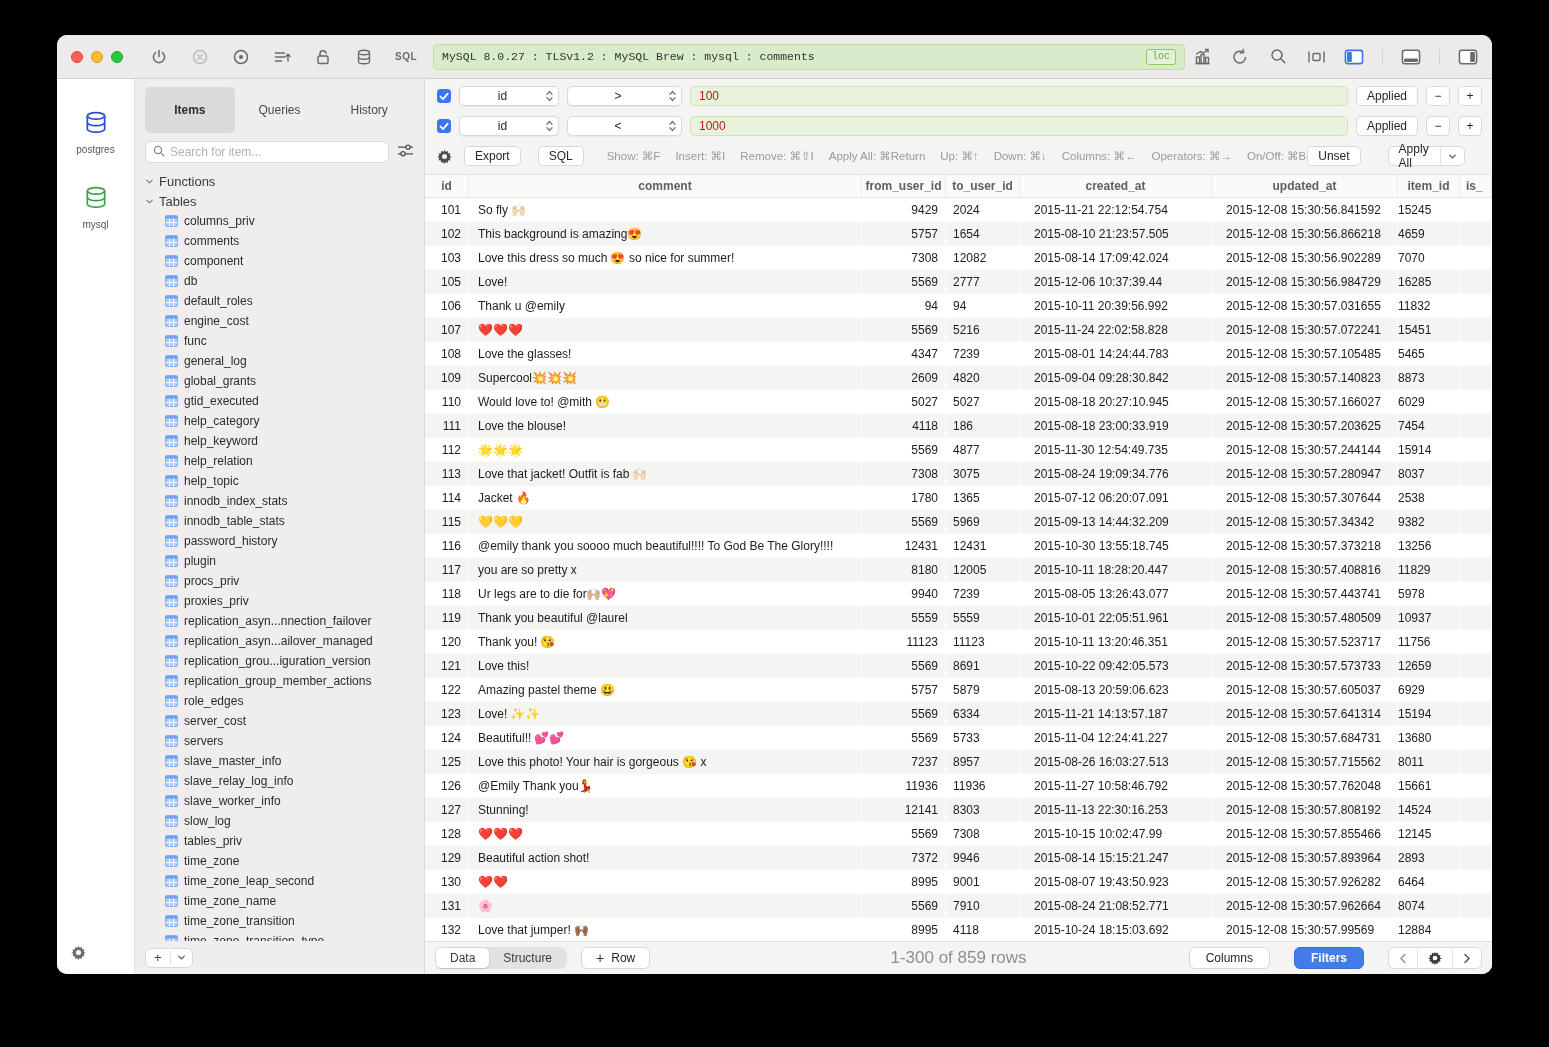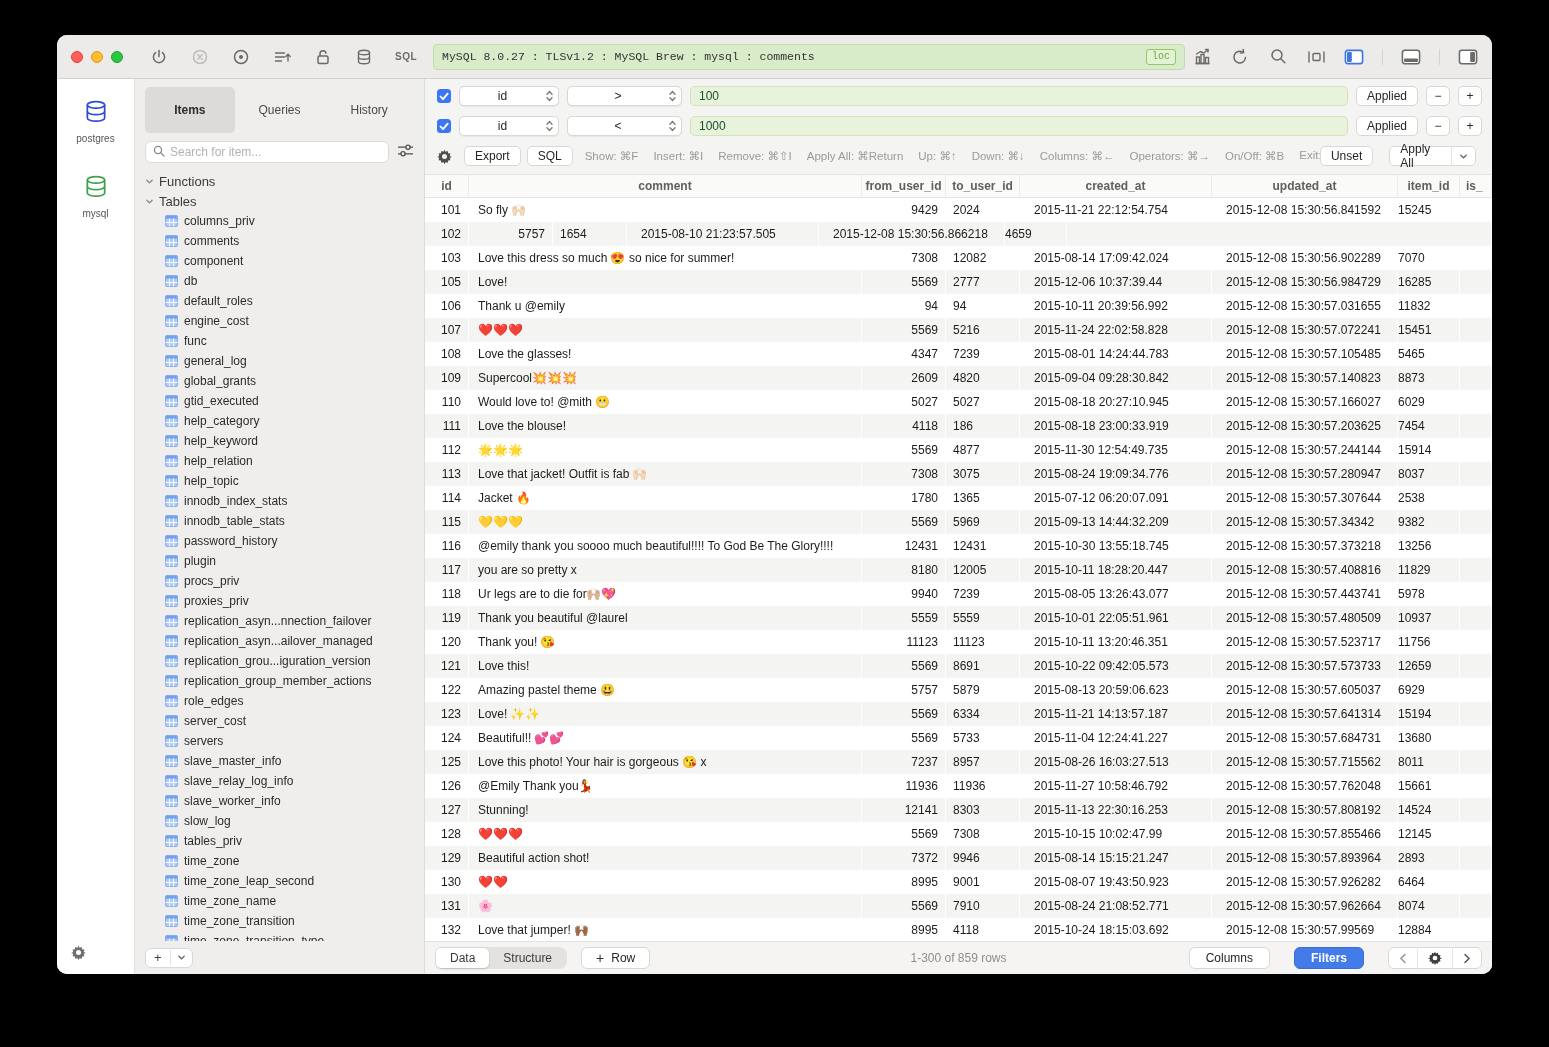--- a/index.html
+++ b/index.html
@@ -25,21 +25,21 @@
               padding:0 8px; font-family:"Liberation Mono", monospace; font-size:11.5px; color:#333; }
   .conn-bar .conn-text { white-space:nowrap; overflow:hidden; }
   .loc-badge { margin-left:auto; font-size:10px; color:#6CA844; border:1px solid #8FC868;
                background:#E3F2D4; border-radius:3px; padding:0 5px; line-height:14px; }
   .tb-right { margin-left:auto; display:flex; align-items:center; gap:18px; }
   .tb-div { width:1px; height:16px; background:#D4D3D2; }
 
   
   .content { flex:1; display:flex; min-height:0; }
   .rail { width:78px; flex:0 0 78px; background:#FFFFFF; border-right:1px solid #E2E1E0;
-          position:relative; display:flex; flex-direction:column; align-items:center; padding-top:12px; }
+          position:relative; display:flex; flex-direction:column; align-items:center; padding-top:23px; }
   .rail-item { display:flex; flex-direction:column; align-items:center; gap:4px;
                padding:8px 4px; width:66px; border-radius:8px; margin-bottom:14px; }
   .rail-item .rail-name { font-size:10px; color:#555; }
   .rail-gear { position:absolute; left:14px; bottom:10px; }
 
   .sidebar { width:290px; flex:0 0 290px; background:#EFEEED; border-right:1px solid #DDDCDB;
              display:flex; flex-direction:column; min-height:0; }
   .side-tabs { display:flex; padding:8px 10px 4px; align-items:center; }
   .side-tab { flex:1; text-align:center; font-size:12px; color:#4A4A4A; padding:16px 0;
               border-radius:5px; }
@@ -70,28 +70,28 @@
   .checkbox { width:14px; height:14px; border-radius:3.5px; background:#3B76F6;
               display:flex; align-items:center; justify-content:center; flex:0 0 auto; }
   .mselect { height:20px; background:#fff; border:1px solid #D9D8D7; border-radius:5px;
              display:flex; align-items:center; font-size:12px; color:#262626;
              box-shadow:0 .5px 1px rgba(0,0,0,.06); }
   .mselect .sel-label { flex:1; text-align:center; }
   .mselect .stepper { padding-right:4px; display:flex; }
   .sel-col { width:100px; }
   .sel-op { width:115px; }
   .filter-value { flex:1; height:20px; background:#E9F2DC; border:1px solid #CFE3B6; border-radius:5px;
-                  display:flex; align-items:center; padding:0 8px; font-size:12px; color:#14532d; }
+                  display:flex; align-items:center; padding:0 8px; font-size:12px; color:#b91c1c; }
   .pill { height:20px; background:#fff; border:1px solid #D9D8D7; border-radius:5px;
           font-size:12px; color:#262626; display:inline-flex; align-items:center;
           justify-content:center; padding:0 10px; font-family:"Liberation Sans",sans-serif; }
   .btn-sq { width:24px; padding:0; }
   .filter-actions { height:20px; margin:2px 10px 0 12px; display:flex; align-items:center; }
   .filter-actions .gear-wrap { margin-right:12px; display:flex; }
-  .filter-actions .pill { margin-right:6px; }
+  .filter-actions .pill { margin-right:17px; }
   .shortcuts { display:flex; gap:15px; margin-left:6px; font-size:11.5px; color:#9A9A99;
                white-space:nowrap; overflow:hidden; }
   .fa-right { margin-left:auto; display:flex; align-items:center; gap:10px; }
   .applyall { padding:0; }
   .applyall .aa-label { padding:0 10px; }
   .applyall .aa-div { width:1px; height:20px; background:#E3E2E1; }
   .applyall .aa-chev { padding:0 7px; display:flex; }
 
   
   .thead { flex:0 0 22px; display:flex; background:#FAFAF9; border-bottom:1px solid #E5E5E4;
@@ -117,21 +117,21 @@
 
   
   .main-footer { flex:0 0 33px; background:#F5F4F3; border-top:1px solid #E1E1E0;
                  display:flex; align-items:center; padding:0 10px; position:relative; }
   .seg { background:#E3E2E1; border-radius:8px; display:flex; padding:1px; height:22px; }
   .seg-item { font-size:12px; color:#3A3A3A; padding:0 14px; display:flex; align-items:center;
               border-radius:5px; }
   .seg-item.active { background:#fff; box-shadow:0 .5px 2px rgba(0,0,0,.18); }
   .add-row { margin-left:14px; gap:7px; padding:0 14px; height:22px; border-radius:6px; }
   .add-row .plus { font-size:14px; color:#333; }
-  .row-count { position:absolute; left:0; right:0; text-align:center; font-size:12px; color:#8E8E8D;
+  .row-count { position:absolute; left:0; right:0; text-align:center; font-size:17px; color:#8E8E8D;
                pointer-events:none; }
   .foot-right { margin-left:auto; display:flex; align-items:flex-start; gap:24px; }
   .foot-right .pill { height:22px; border-radius:6px; padding:0 16px; }
   .pill.blue { background:#437BE8; border-color:#3A6FD6; color:#fff; font-weight:bold; }
   .pager { height:22px; background:#fff; border:1px solid #D9D8D7; border-radius:6px;
            display:flex; align-items:center; }
   .pager .p-seg { padding:0 10px; display:flex; align-items:center; }
   .pager .p-div { width:1px; height:22px; background:#E6E5E4; }
 </style>
 </head>
@@ -903,20 +903,21 @@
             <span class="td c-from">9429</span>
             <span class="td c-to">2024</span>
             <span class="td c-created">2015-11-21 22:12:54.754</span>
             <span class="td c-updated">2015-12-08 15:30:56.841592</span>
             <span class="td c-item">15245</span>
             <span class="td c-is"></span>
           </div>
 
           <div class="trow">
             <span class="td c-id">102</span>
+            <span class="td c-comment">This background is amazing😍</span>
             <span class="td c-from">5757</span>
             <span class="td c-to">1654</span>
             <span class="td c-created">2015-08-10 21:23:57.505</span>
             <span class="td c-updated">2015-12-08 15:30:56.866218</span>
             <span class="td c-item">4659</span>
             <span class="td c-is"></span>
           </div>
 
           <div class="trow">
             <span class="td c-id">103</span>

